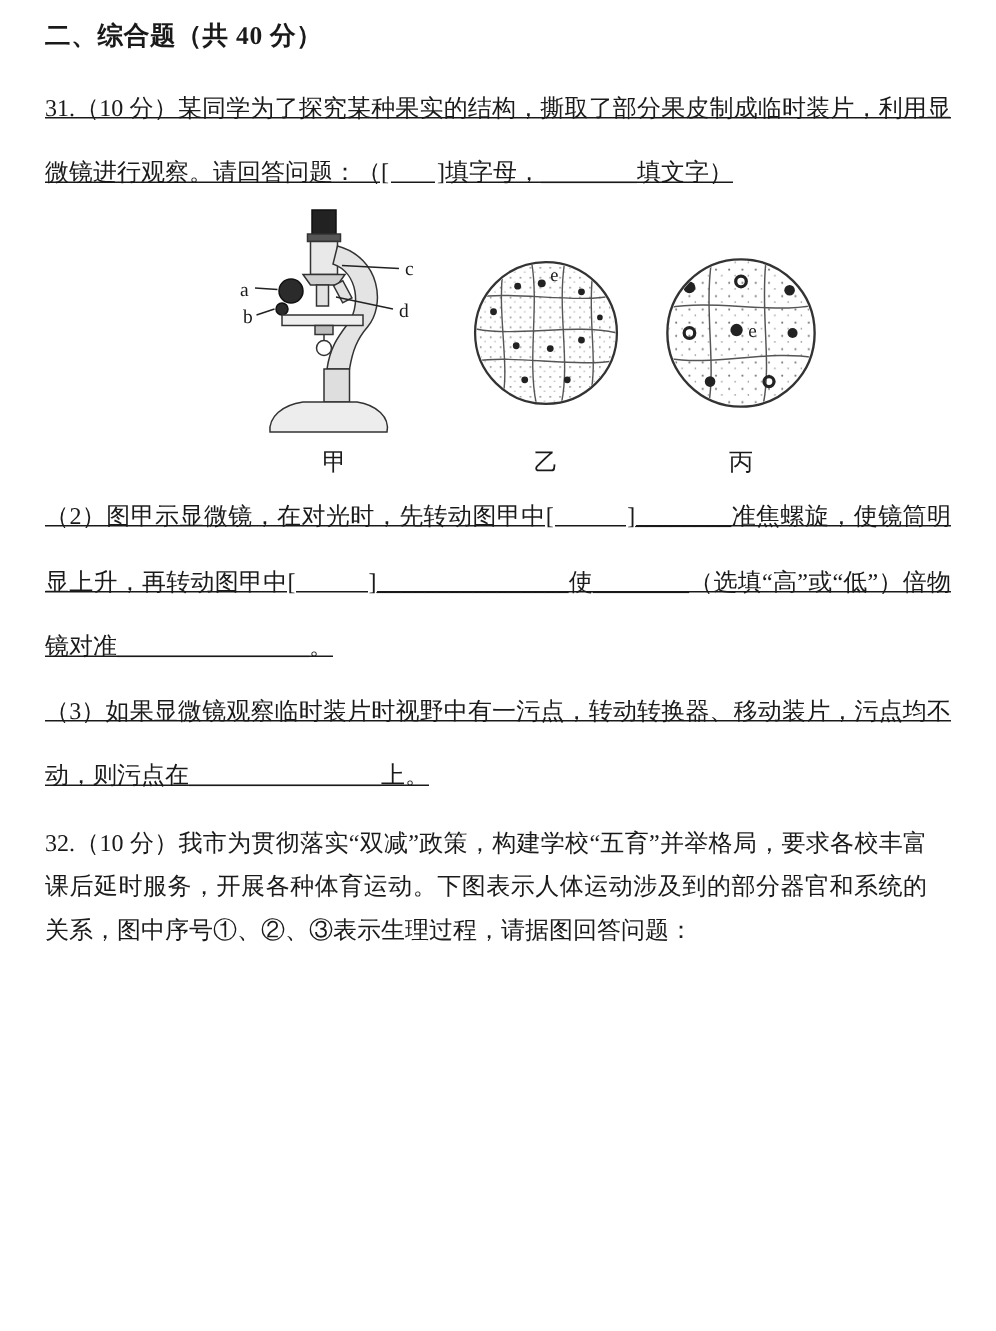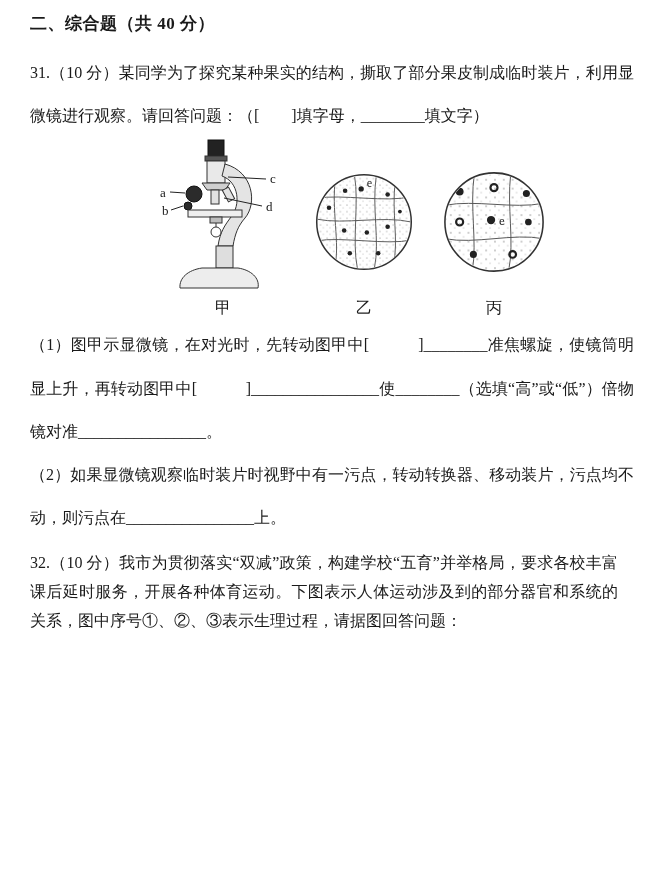--- a/index.html
+++ b/index.html
@@ -24,20 +24,21 @@
     font-size: 17px;
     font-weight: bold;
     letter-spacing: 0.5px;
     margin: 0 0 16px 0;
   }
   .para {
     font-size: 16px;
     line-height: 2.7;
     text-align: justify;
     margin: 0;
+    text-decoration: underline;
   }
   .para-tight {
     font-size: 16px;
     line-height: 1.8;
     text-align: justify;
     margin: 10px 16px 0 0;
   }
   .figure-row {
     display: flex;
     align-items: center;
@@ -193,18 +194,18 @@
             <circle class="ring" cx="74" cy="88" r="3.4"></circle>
           </g>
           <text class="part-text" x="60" y="58" fill="#1f9e9e">e</text>
         </svg>
       </div>
       <div class="caption">丙</div>
     </div>
 
   </div>
 
-  <p class="para">（1）图甲示显微镜，在对光时，先转动图甲中[　　　]________准焦螺旋，使镜筒明显上升，再转动图甲中[　　　]________________使________（选填“高”或“低”）倍物镜对准________________。</p>
-  <p class="para">（2）如果显微镜观察临时装片时视野中有一污点，转动转换器、移动装片，污点均不动，则污点在________________上。</p>
+  <p class="para">（2）图甲示显微镜，在对光时，先转动图甲中[　　　]________准焦螺旋，使镜筒明显上升，再转动图甲中[　　　]________________使________（选填“高”或“低”）倍物镜对准________________。</p>
+  <p class="para">（3）如果显微镜观察临时装片时视野中有一污点，转动转换器、移动装片，污点均不动，则污点在________________上。</p>
 
   <p class="para-tight">32.（10 分）我市为贯彻落实“双减”政策，构建学校“五育”并举格局，要求各校丰富课后延时服务，开展各种体育运动。下图表示人体运动涉及到的部分器官和系统的关系，图中序号①、②、③表示生理过程，请据图回答问题：</p>
 
 </div>
 
 </body></html>

